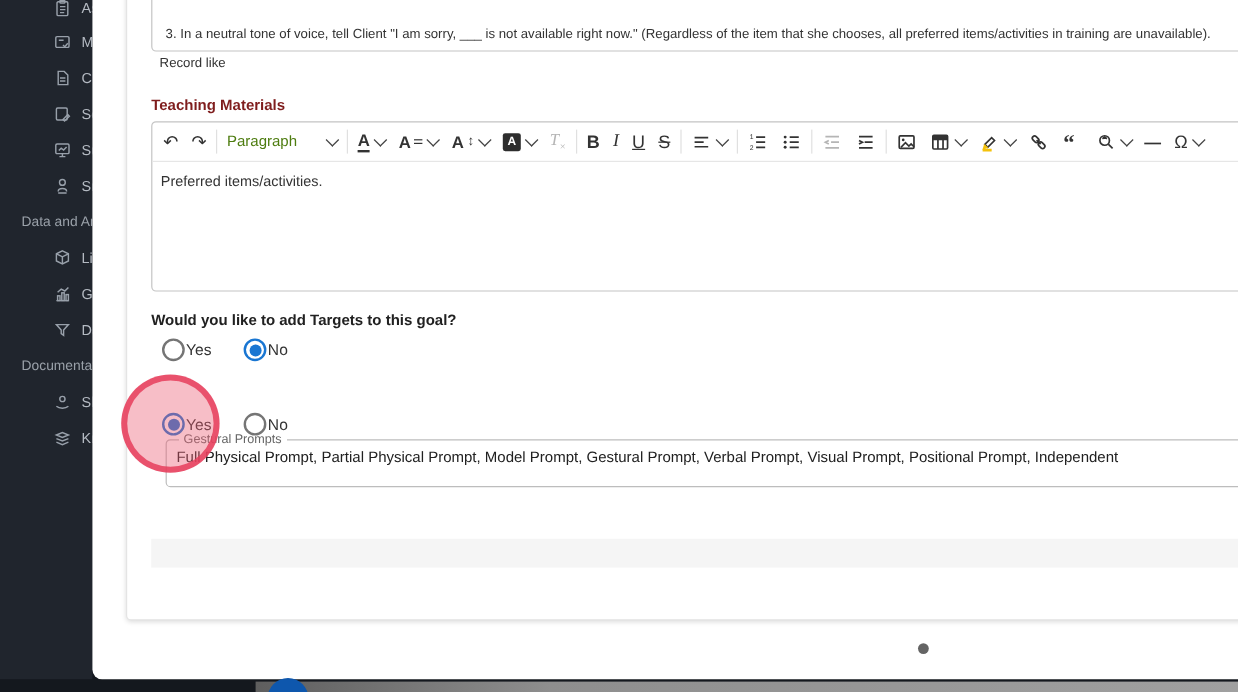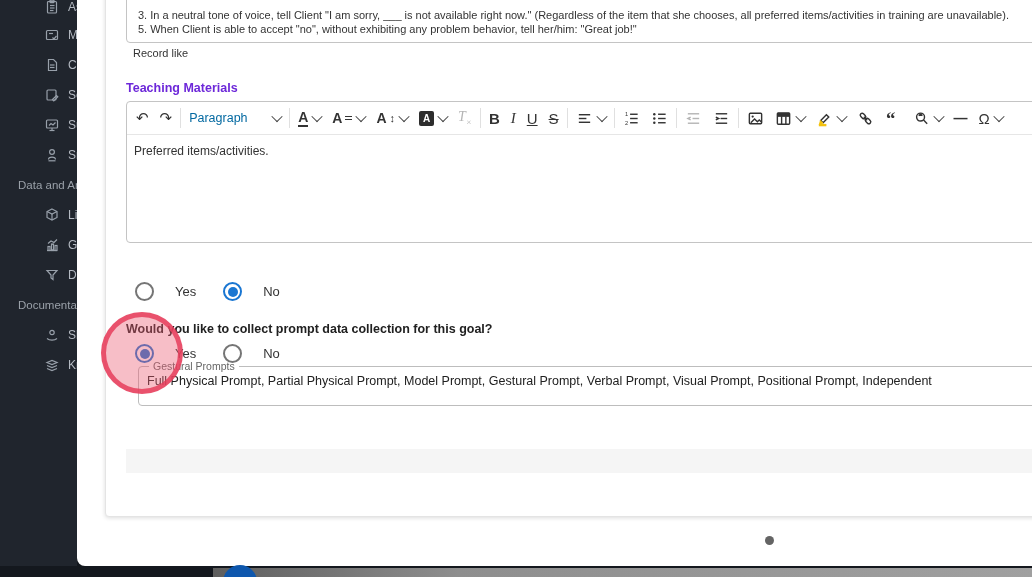--- a/index.html
+++ b/index.html
@@ -23,52 +23,52 @@
     background:linear-gradient(90deg,#5e5e5e,#8e8e8e 30%,#a0a0a0)}
   .blue-circle{position:absolute;left:223px;top:565px;width:34px;height:34px;border-radius:50%;
     background:#0e57ad;z-index:4}
   
   .card{position:absolute;left:105px;top:-24px;width:960px;height:539px;background:#fff;
     border:1px solid #e4e4e4;border-radius:4px;box-shadow:0 1px 4px rgba(0,0,0,.14);z-index:5;overflow:hidden}
   .protocol-box{position:absolute;left:20px;top:-40px;right:-10px;height:104px;
     border:1px solid #c4c4c4;border-radius:4px;overflow:hidden;background:#fff}
   .protocol-lines{position:absolute;left:11px;bottom:6px;font-size:11px;line-height:13.5px;color:#333;white-space:nowrap}
   .record-data{position:absolute;left:27px;top:70px;font-size:11px;color:#333}
-  .tm-label{position:absolute;left:20px;top:104px;font-size:12.5px;font-weight:bold;color:#6d28d9}
+  .tm-label{position:absolute;left:20px;top:104px;font-size:12.5px;font-weight:bold;color:#7f1d1d}
   
   .editor{position:absolute;left:20px;top:124px;right:-10px;height:140px;
     border:1px solid #c4c4c4;border-radius:4px;background:#fff}
   .toolbar{display:flex;align-items:center;height:32px;border-bottom:1px solid #e6e6e6;
     padding:0 6px;gap:5px;overflow:hidden}
   .tb-btn{display:flex;align-items:center;gap:3px;padding:0 3px;height:24px;cursor:pointer;
     color:#333;font-size:14px;flex:none}
   .tb-btn svg{width:17px;height:17px;stroke:#333;fill:none;stroke-width:1.5}
   .tb-sep{width:1px;height:20px;background:#e0e0e0;flex:none}
   .chev{width:7px;height:7px;border-right:1.6px solid #444;border-bottom:1.6px solid #444;
     transform:rotate(45deg) translate(-1px,-1px);margin-left:2px;flex:none}
-  .para-dd{width:92px;justify-content:space-between;font-size:12.5px;color:#0369a1}
+  .para-dd{width:92px;justify-content:space-between;font-size:12.5px;color:#4d7c0f}
   .glyphA{font-size:14px;font-weight:bold;line-height:14px;border-bottom:2.5px solid #333;padding-bottom:1px}
   .mini-lines{display:inline-block;width:7px}
   .mini-lines i{display:block;height:0;border-top:1.6px solid #333;margin:2px 0}
   .bgA{display:inline-flex;width:15px;height:15px;background:#2d2d2d;color:#fff;border-radius:2px;
     align-items:center;justify-content:center;font-size:10px;font-weight:bold}
   .b-bold{font-weight:bold;font-size:15px}
   .b-italic{font-style:italic;font-family:"Liberation Serif",serif;font-size:15px}
   .b-under{text-decoration:underline;font-size:15px}
   .b-strike{text-decoration:line-through;font-size:15px}
   .disabled, .disabled svg{color:#b5b5b5;stroke:#b5b5b5}
   .dis-txt{color:#b5b5b5}
   .editor-content{padding:9px 7px;font-size:12px;color:#333}
   
   .q-label{position:absolute;left:20px;font-size:12.5px;font-weight:bold;color:#212121}
   .radio-row{position:absolute;left:29px;display:flex;align-items:center}
   .radio{width:15px;height:15px;border:2px solid #757575;border-radius:50%;position:relative;flex:none;cursor:pointer}
   .radio.checked{border-color:#1976d2}
   .radio.checked::after{content:"";position:absolute;inset:2.5px;background:#1976d2;border-radius:50%}
-  .radio-label{margin-left:21px;font-size:13px;color:#333}
+  .radio-label{margin-left:1px;font-size:13px;color:#333}
   .radio-gap{width:27px}
   
   .sp-fieldset{position:absolute;left:32px;top:383px;right:-10px;height:37px;margin:0;
     border:1px solid #bdbdbd;border-radius:4px;padding:1px 8px 6px}
   .sp-fieldset legend{font-size:10.5px;color:#666;padding:0 4px;margin-left:2px}
   .sp-value{font-size:12.5px;color:#212121;margin-top:1px;white-space:nowrap}
   
   .footer-bar{position:absolute;left:20px;top:472px;right:-10px;height:24px;background:#f5f5f5}
   
   .pink-circle{position:absolute;left:101px;top:312px;width:82px;height:82px;border-radius:50%;
@@ -176,21 +176,20 @@
   </div>
 </aside>
 
 <div class="content-white"></div>
 
 <div class="card">
 
   <div class="protocol-box">
     <div class="protocol-lines">
       <div>3. In a neutral tone of voice, tell Client "I am sorry, ___ is not available right now."  (Regardless of the item that she chooses, all preferred items/activities in training are unavailable).</div>
-      <div>5. When Client is able to accept "no", without exhibiting any problem behavior, tell her/him: "Great job!"</div>
     </div>
   </div>
   <div class="record-data">Record like</div>
 
   <div class="tm-label">Teaching Materials</div>
 
   <div class="editor">
     <div class="toolbar">
       <span class="tb-btn">
           <span style="font-size:15px">↶</span>
@@ -339,29 +338,29 @@
           <span style="font-weight:bold">—</span>
         </span>
       <span class="tb-btn">
           <span style="font-size:15px">Ω</span>
           <span class="chev"></span>
         </span>
     </div>
     <div class="editor-content">Preferred items/activities.</div>
   </div>
 
+  <div class="q-label" style="top:283px">Would you like to add Targets to this goal?</div>
   <div class="radio-row" style="top:305px">
     <span class="radio"></span>
     <span class="radio-label">Yes</span>
     <span class="radio-gap"></span>
     <span class="radio checked"></span>
     <span class="radio-label">No</span>
   </div>
 
-  <div class="q-label" style="top:345px">Would you like to collect prompt data collection for this goal?</div>
   <div class="radio-row" style="top:367px">
     <span class="radio checked"></span>
     <span class="radio-label">Yes</span>
     <span class="radio-gap"></span>
     <span class="radio"></span>
     <span class="radio-label">No</span>
   </div>
 
   <fieldset class="sp-fieldset">
     <legend>Gestural Prompts</legend>

